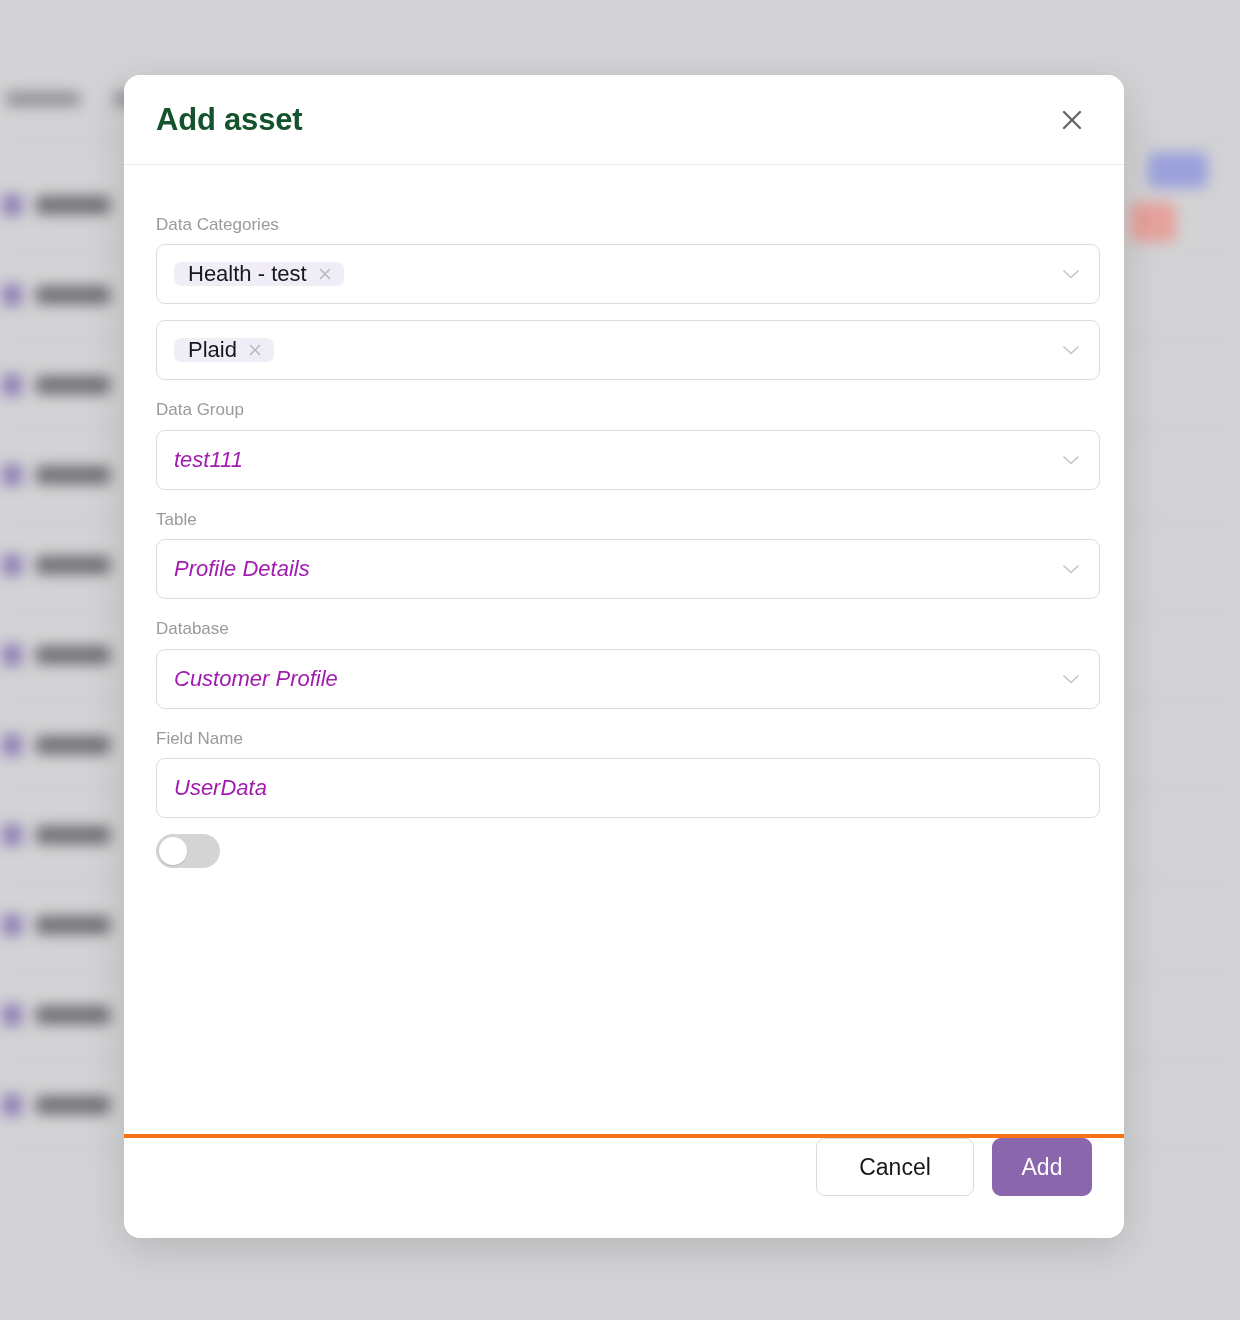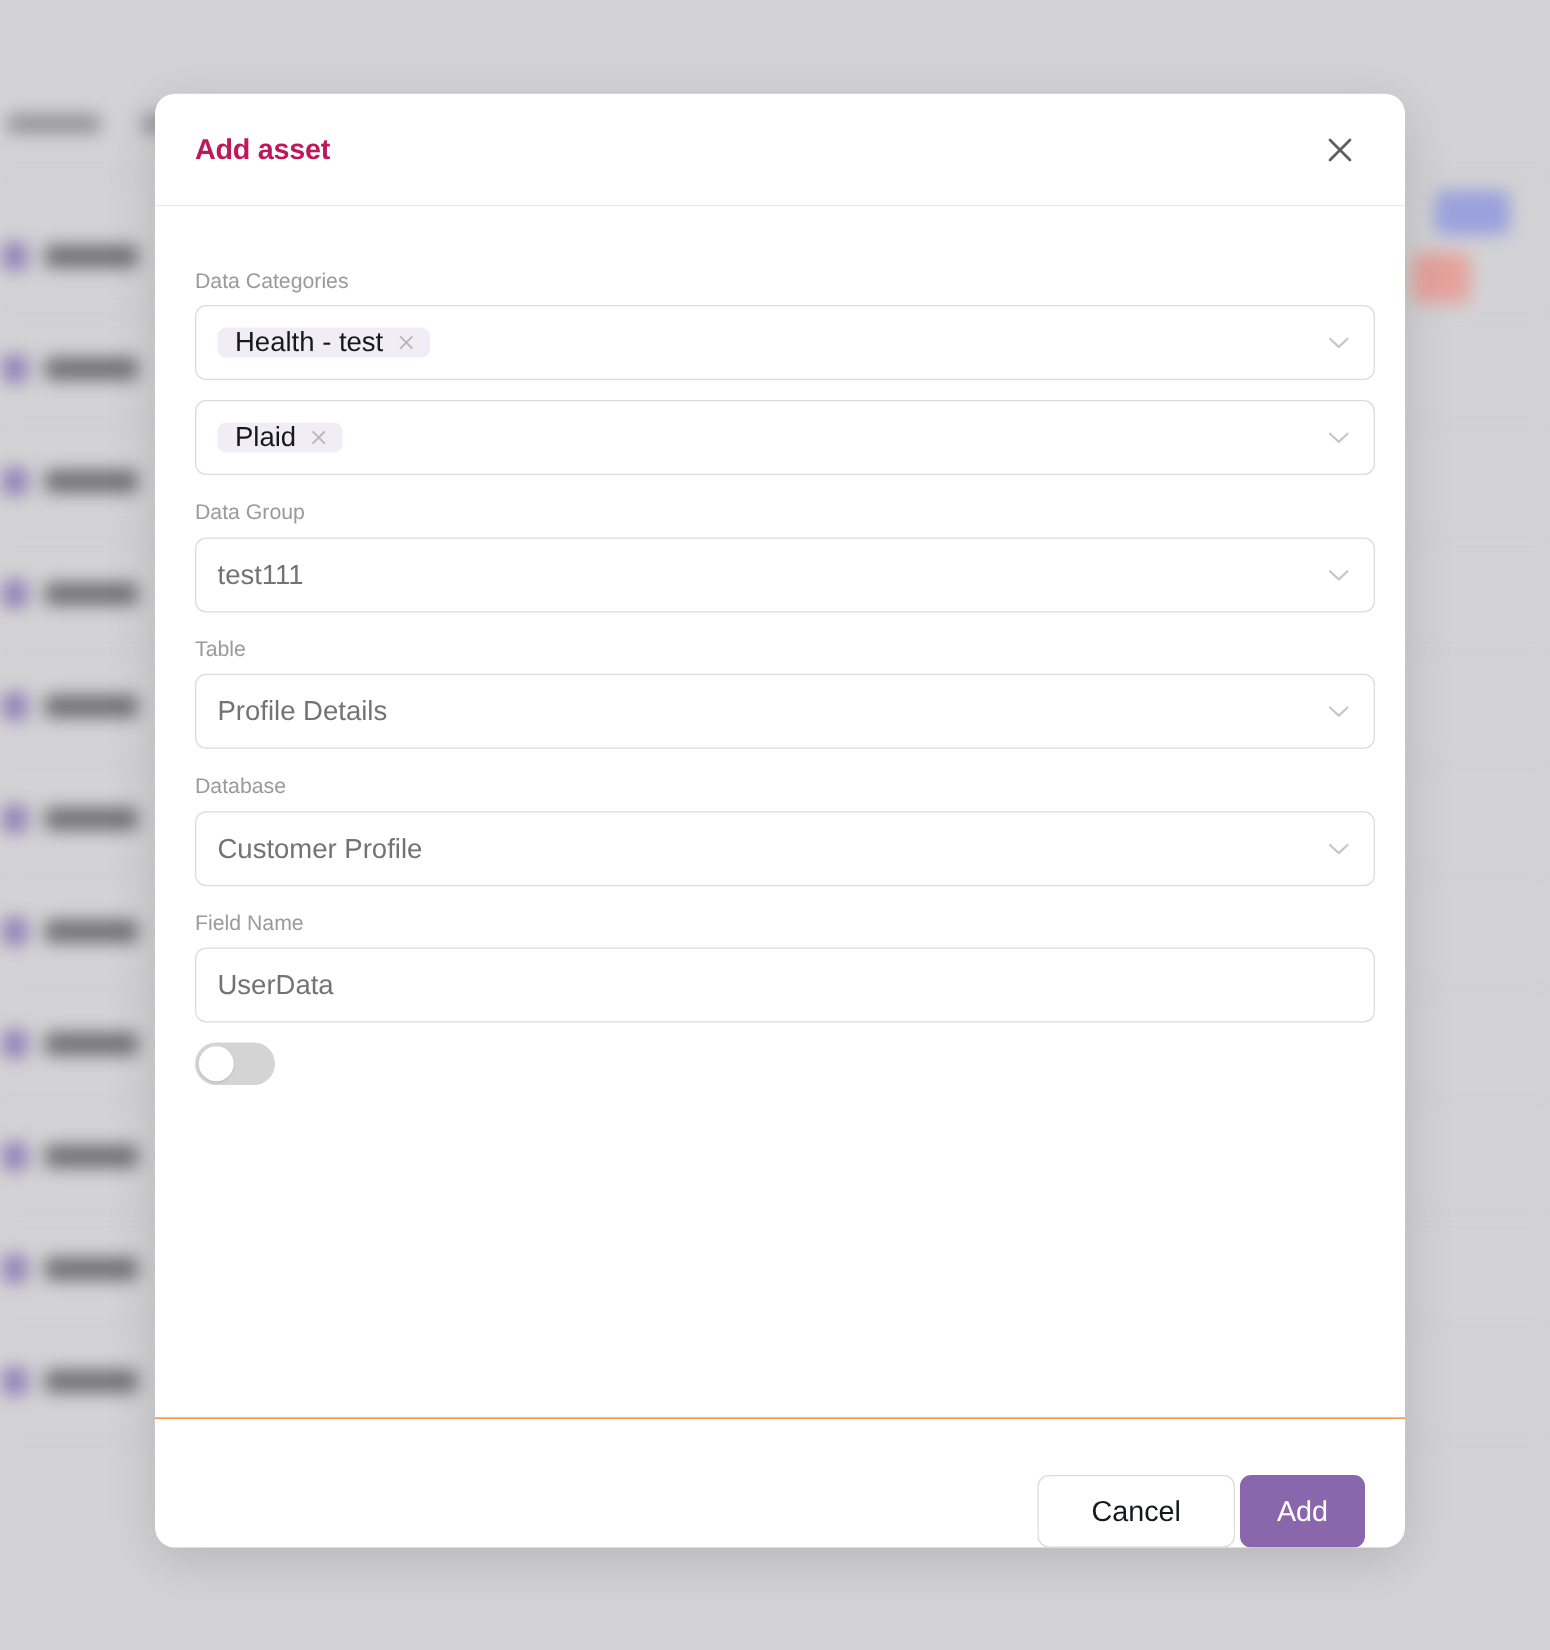--- a/index.html
+++ b/index.html
@@ -114,23 +114,23 @@
     height: 90px;
     flex: 0 0 90px;
     display: flex;
     align-items: center;
     justify-content: space-between;
     padding: 0 32px 0 32px;
     border-bottom: 1px solid #ececec;
   }
 
   .modal-title {
-    font-size: 23px;
+    font-size: 31px;
     font-weight: bold;
-    color: #be185d;
+    color: #14532d;
     letter-spacing: -0.2px;
   }
 
   .close-btn {
     width: 40px;
     height: 40px;
     display: flex;
     align-items: center;
     justify-content: center;
     cursor: pointer;
@@ -165,22 +165,23 @@
     border: 1px solid #dcdcdc;
     border-radius: 9px;
     background: #ffffff;
     display: flex;
     align-items: center;
     padding: 0 46px 0 17px;
   }
 
   .control .value {
     font-size: 22px;
-    color: #737373;
+    color: #a21caf;
     line-height: 1;
+    font-style: italic;
   }
 
   .chip {
     display: inline-flex;
     align-items: center;
     gap: 9px;
     background: #f0edf7;
     border-radius: 7px;
     height: 24px;
     padding: 0 10px 0 14px;
@@ -230,25 +231,25 @@
     width: 28px;
     height: 28px;
     border-radius: 50%;
     background: #ffffff;
     box-shadow: 0 1px 2px rgba(0,0,0,0.12);
   }
 
   .modal-footer {
     flex: 0 0 104px;
     height: 104px;
-    border-top: 1px solid #f97316;
-    display: flex;
-    align-items: flex-end;
+    border-top: 4px solid #f97316;
+    display: flex;
+    align-items: flex-start;
     justify-content: flex-end;
-    gap: 4px;
+    gap: 18px;
     padding: 0 32px;
   }
 
   .btn {
     font-family: "Liberation Sans", sans-serif;
     font-size: 23px;
     border-radius: 9px;
     cursor: pointer;
     line-height: 1;
   }

